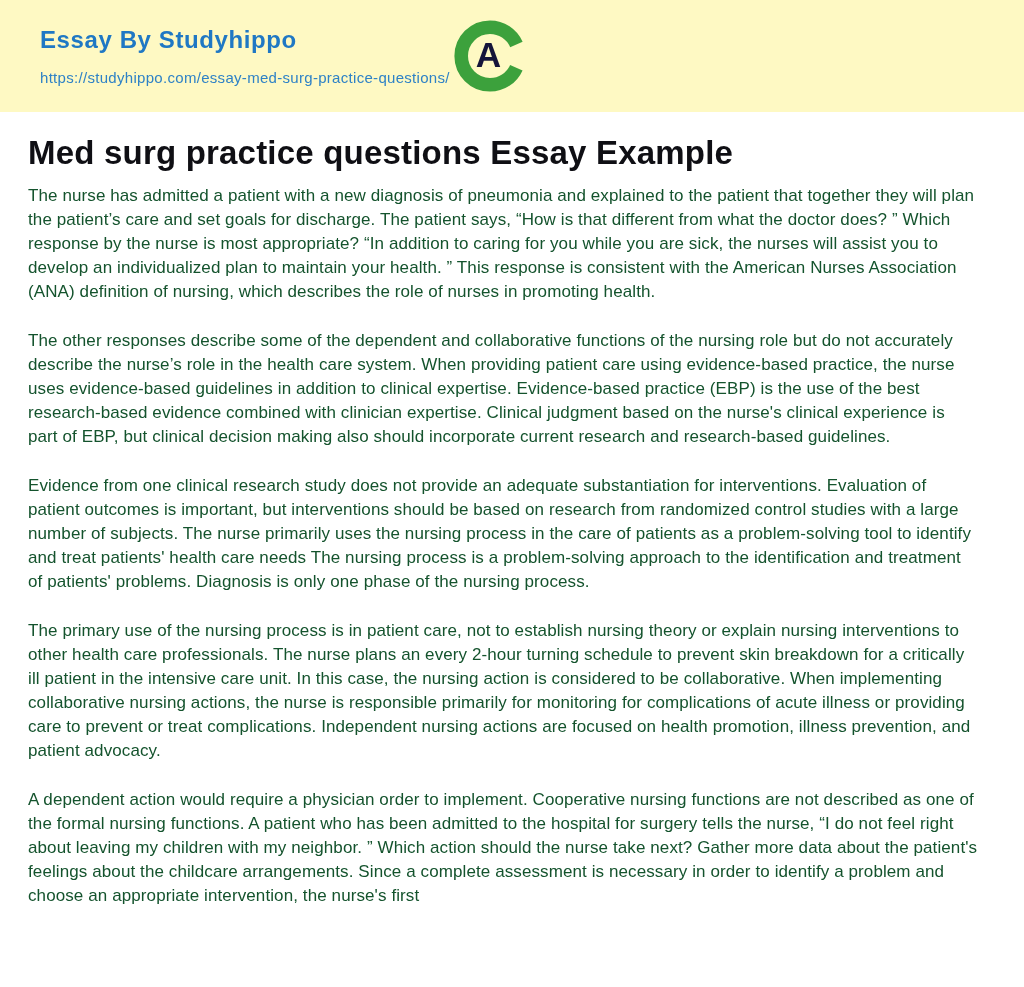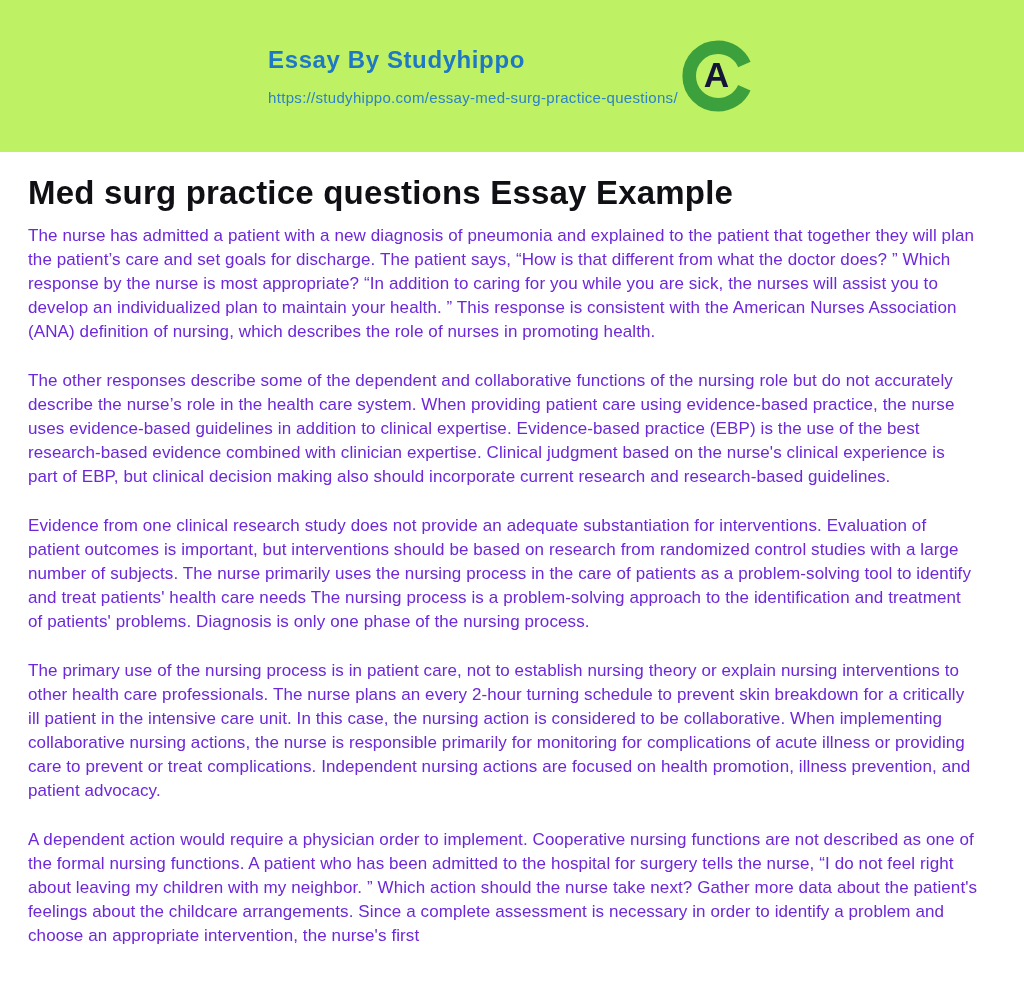--- a/index.html
+++ b/index.html
@@ -8,26 +8,26 @@
     padding: 0;
     background: #ffffff;
     font-family: "Liberation Sans", sans-serif;
   }
   body {
     width: 1024px;
     min-height: 987px;
     margin: 0 auto;
   }
   header.page-header {
-    background: #bef264;
-    height: 152px;
+    background: #fef9c3;
+    height: 112px;
     padding: 0 38px 0 40px;
     display: flex;
     align-items: center;
-    justify-content: center;
+    justify-content: flex-start;
   }
   .header-text { display: flex; flex-direction: column; }
   .site-title {
     font-size: 24px;
     font-weight: 700;
     color: #1f78c4;
     margin: 0 0 15px 0;
     letter-spacing: 0.6px;
   }
   .essay-url {
@@ -47,21 +47,21 @@
   .essay-title {
     font-size: 33px;
     font-weight: 700;
     color: #0f0f14;
     margin: 6px 0 12px 0;
     letter-spacing: 0.2px;
   }
   .essay-paragraph {
     font-size: 17px;
     line-height: 24px;
-    color: #6d28d9;
+    color: #14532d;
     margin: 0 6px 25px 0;
     letter-spacing: 0.1px;
   }
 </style>
 </head>
 <body>
 
 <header class="page-header">
   <div class="header-text">
     <h1 class="site-title">Essay By Studyhippo</h1>

